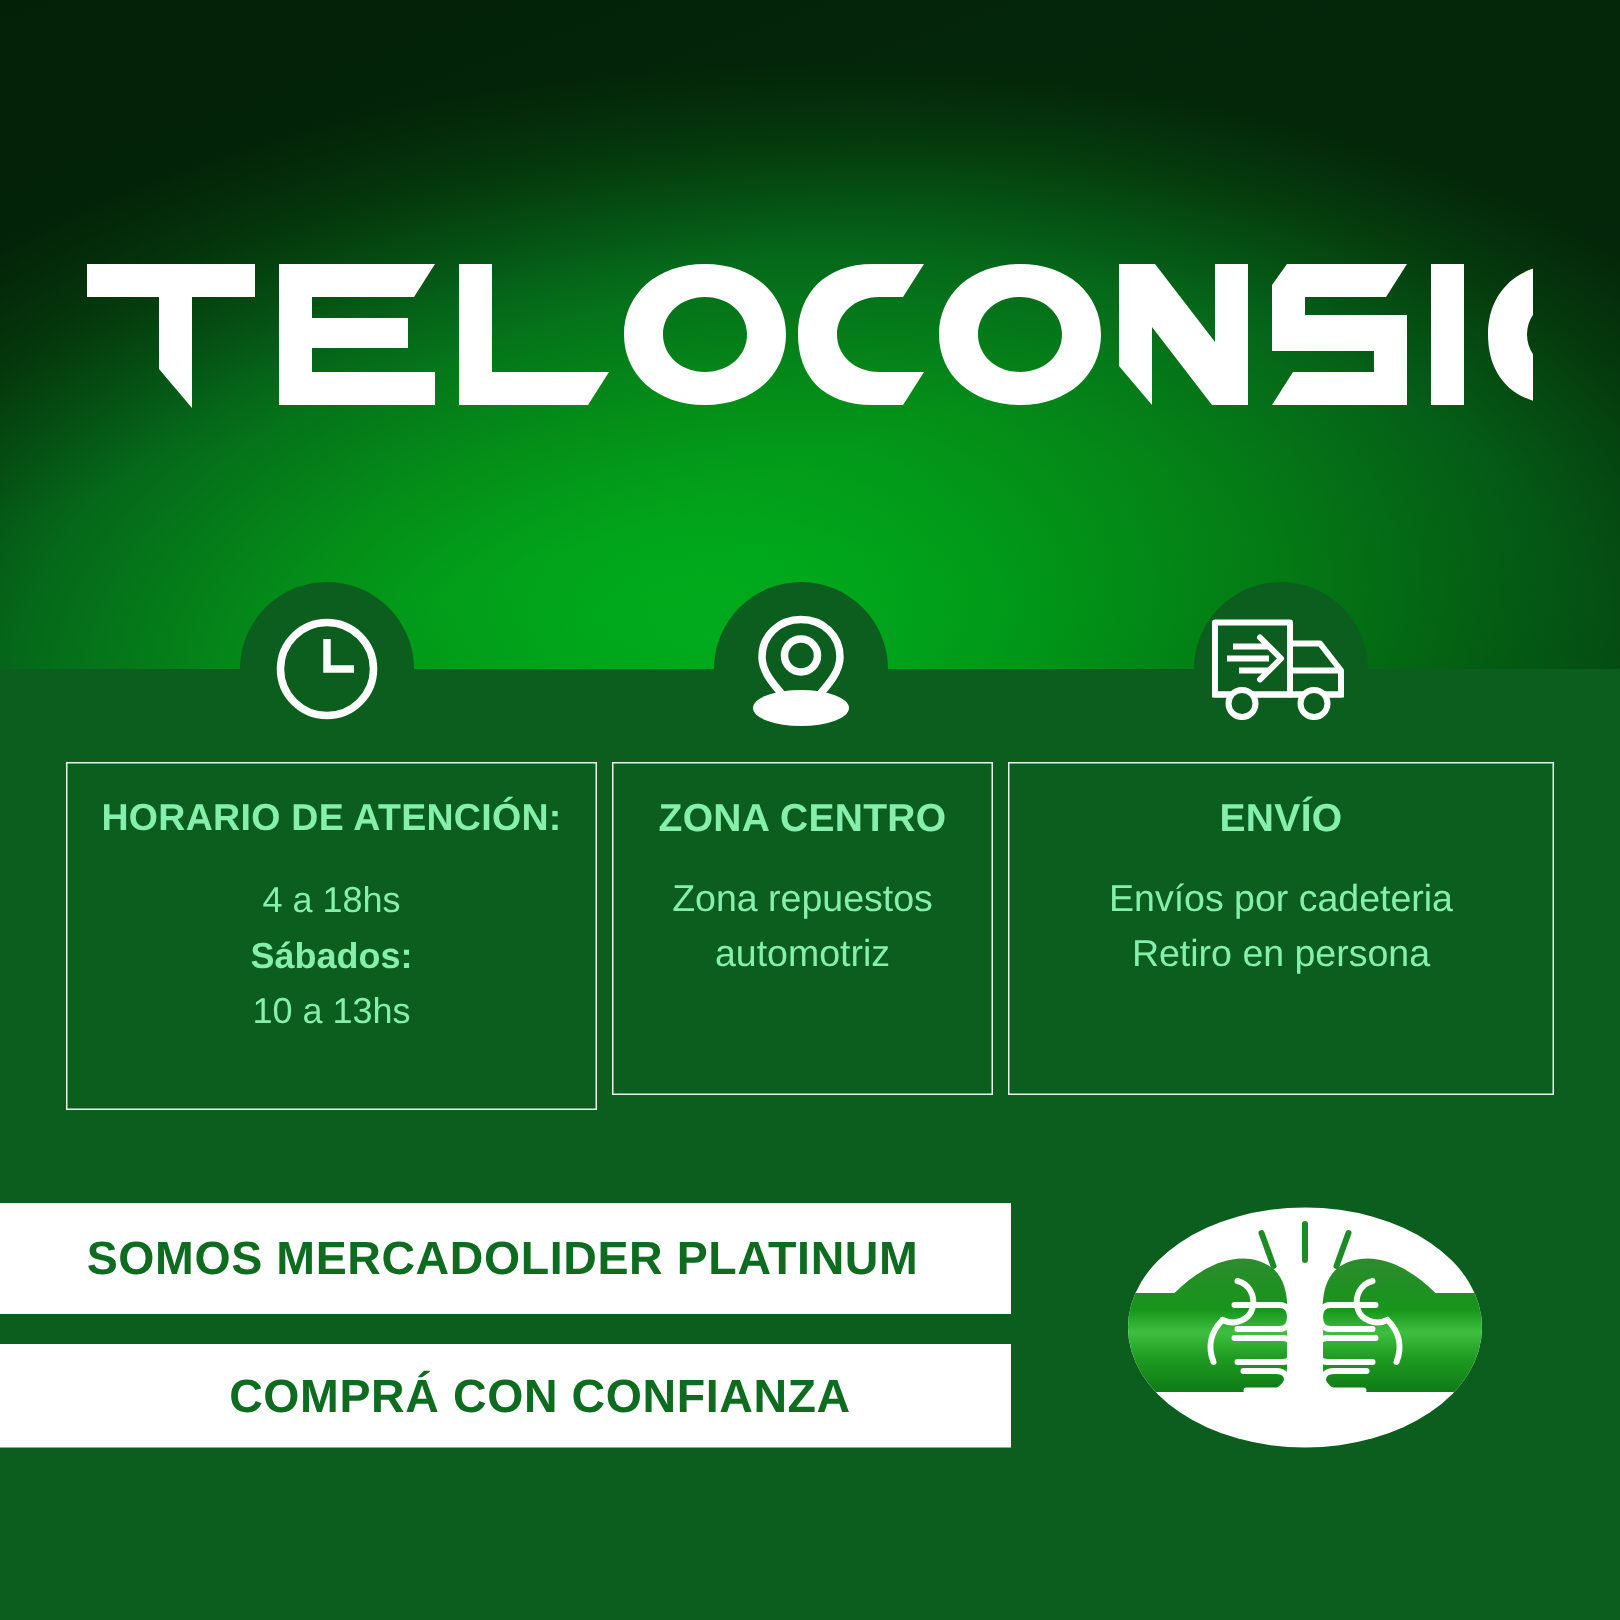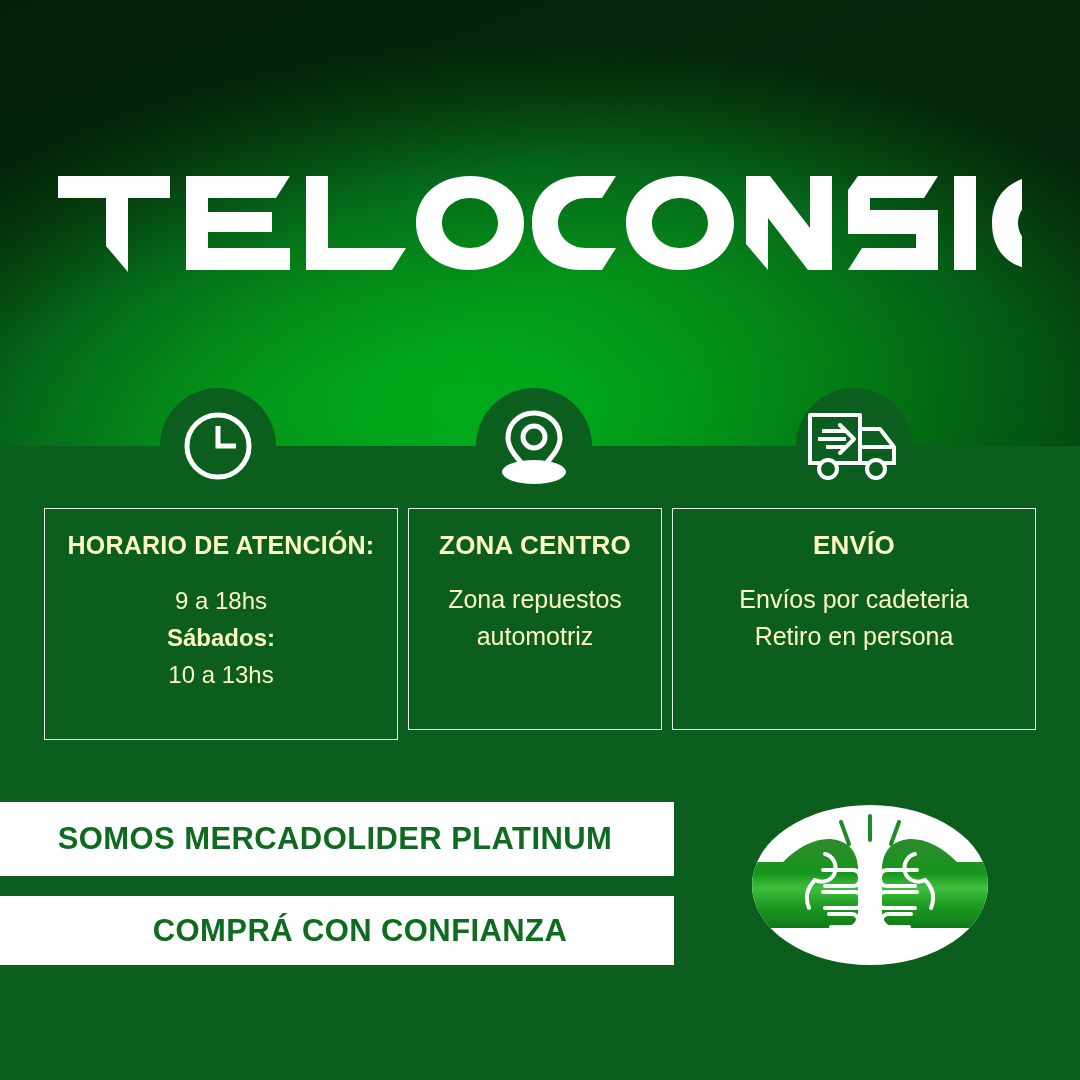--- a/index.html
+++ b/index.html
@@ -45,21 +45,21 @@
   .icon-holder svg{ display:block; }
 
   
   #cards{ position:absolute; left:0; top:446px; width:1080px; height:294px; }
   .card{
     position:absolute; top:62px;
     border:1px solid rgba(255,255,255,.92);
     background:transparent;
     padding:22px 12px 16px;
     text-align:center;
-    color:#fef9c3;
+    color:#86efac;
   }
   .card-title{
     font-size:26px; font-weight:700; letter-spacing:.2px;
     line-height:1.15; margin-bottom:20px; white-space:nowrap;
   }
   .card-line{ font-size:25px; font-weight:400; line-height:1.50; }
   .card-line.bold{ font-weight:700; }
 
   #card-1{ left:44px;  width:354px; height:232px; }
   #card-2{ left:408px; width:254px; height:222px; }
@@ -152,21 +152,21 @@
       <path d="M20 38 L40 38" stroke-width="4"></path>
       <path d="M34 16 L48 30 L34 44" stroke-width="4" stroke-linecap="round"></path>
     </g>
   </svg>
 </div>
 
 <div id="cards">
 
   <div class="card" id="card-1">
     <div class="card-title">HORARIO DE ATENCIÓN:</div>
-    <div class="card-line">9 a 18hs</div>
+    <div class="card-line">4 a 18hs</div>
     <div class="card-line bold">Sábados:</div>
     <div class="card-line">10 a 13hs</div>
   </div>
 
   <div class="card" id="card-2">
     <div class="card-title">ZONA CENTRO</div>
     <div class="card-line">Zona repuestos</div>
     <div class="card-line">automotriz</div>
   </div>
 

